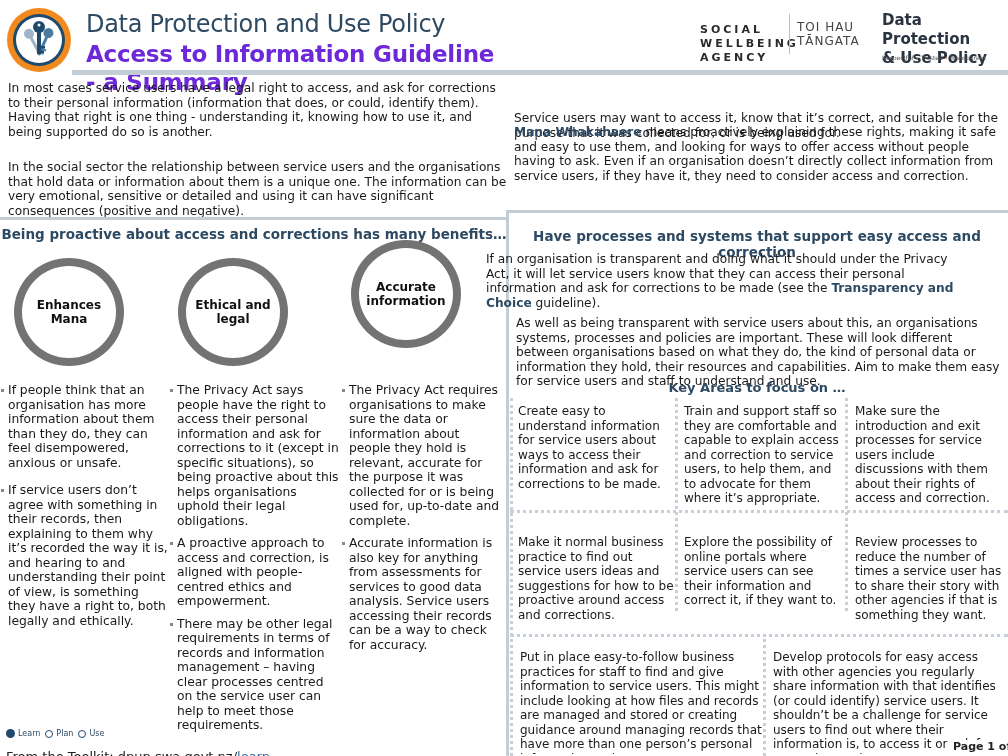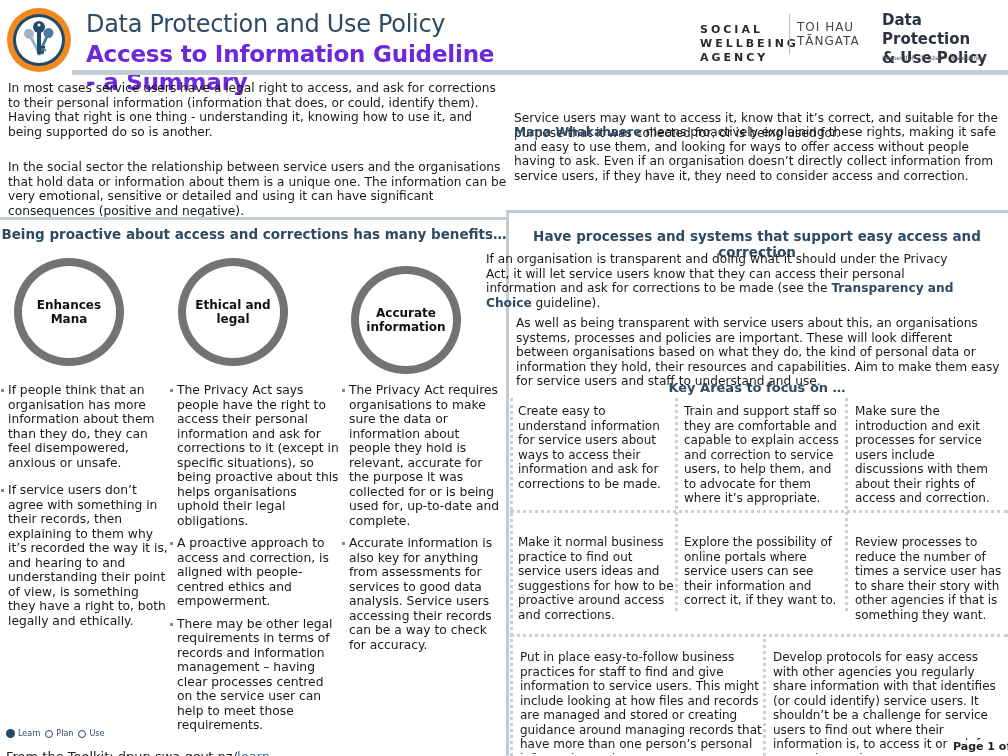--- a/index.html
+++ b/index.html
@@ -40,21 +40,21 @@
   .hrule-right { left: 508px; top: 210px; width: 500px; height: 3px; background: #c3cdd6; }
   .vrule { left: 506px; top: 210px; width: 3px; height: 546px; background: #c3cdd6; }
 
   .section-heading { font-size: 13.5px; font-weight: bold; color: #2e4a62; text-align: center; }
   .left-heading { left: 0; top: 226px; width: 508px; }
   .right-heading { left: 510px; top: 228px; width: 494px; line-height: 16px; }
 
   .circle { width: 110px; height: 108px; border-radius: 50%; border: 8px solid #737373; display: flex; align-items: center; justify-content: center; text-align: center; font-size: 12px; font-weight: bold; line-height: 14px; color: #111; }
   .c1 { left: 14px; top: 258px; }
   .c2 { left: 178px; top: 258px; }
-  .c3 { left: 351px; top: 266px; }
+  .c3 { left: 351px; top: 240px; }
 
   .bullets { list-style: none; font-size: 12.3px; line-height: 14.5px; color: #1a1a1a; }
   .bullets li { position: relative; padding-left: 8px; margin-bottom: 13px; }
   .bullets li::before { content: ""; position: absolute; left: 1px; top: 6px; width: 3px; height: 3px; background: #888; }
   .b1 { left: 0px; top: 383px; width: 168px; }
   .b2 { left: 169px; top: 383px; width: 170px; }
   .b2 li { margin-bottom: 8px; }
   .b3 { left: 341px; top: 383px; width: 162px; }
   .b3 li { margin-bottom: 8px; }
 

